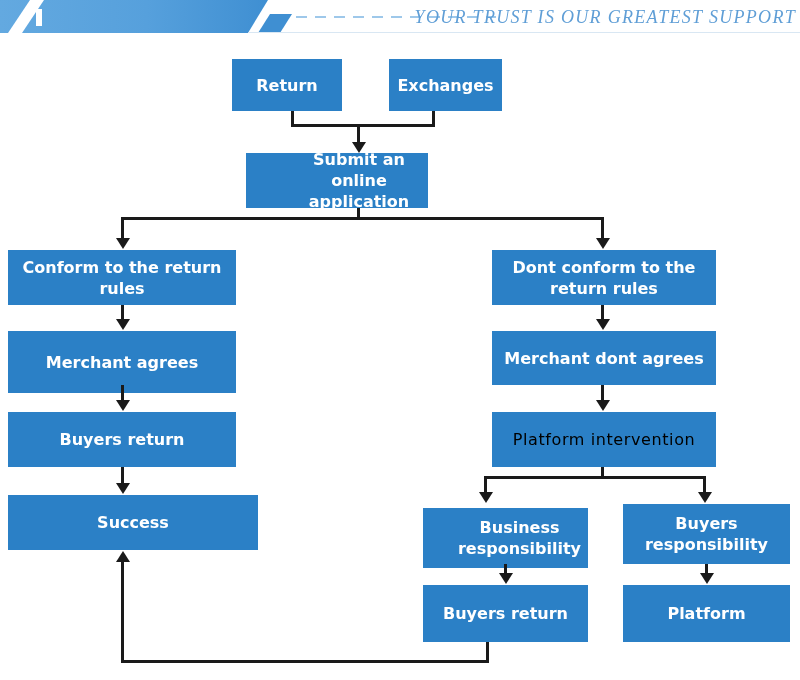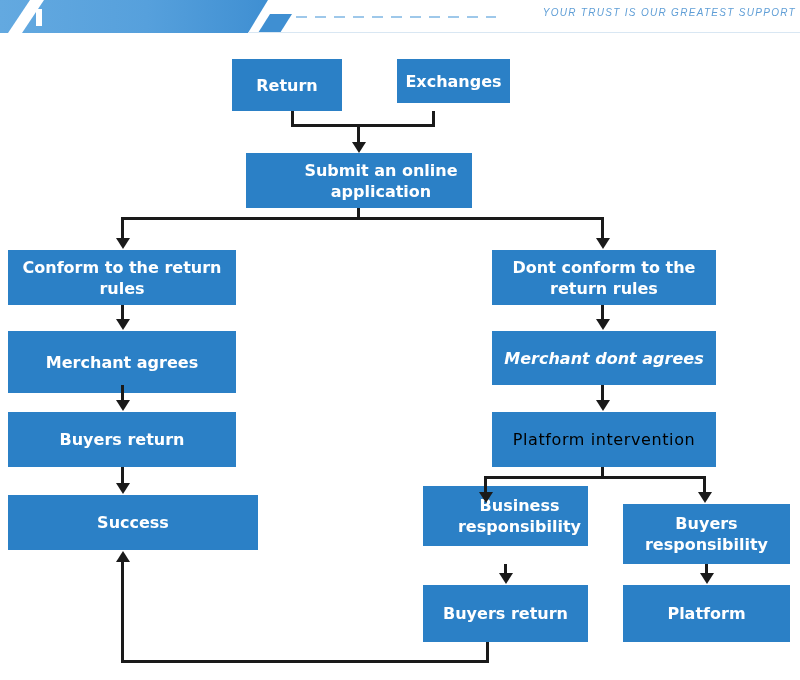--- a/index.html
+++ b/index.html
@@ -65,25 +65,25 @@
   .banner-dashes {
     position: absolute;
     left: 296px; top: 16px;
     width: 200px; height: 2px;
     background-image: repeating-linear-gradient(
        90deg, #9ec8ea 0px, #9ec8ea 11px, rgba(255,255,255,0) 11px, rgba(255,255,255,0) 19px);
   }
   .banner-tagline {
     position: absolute;
     right: 4px; top: 7px;
-    font-size: 10px;
+    font-size: 18px;
     font-style: italic;
     letter-spacing: 1.3px;
     color: #5f9ed6;
-    font-family: Liberation Sans, sans-serif;
+    font-family: Liberation Serif, serif;
     white-space: nowrap;
   }
   .banner-underline {
     position: absolute;
     left: 248px; top: 32px;
     width: 552px; height: 1px;
     background: #d9e7f3;
   }
 
   
@@ -129,39 +129,39 @@
   <div class="banner-slash"></div>
   <div class="banner-tick"></div>
   <div class="banner-chip"></div>
   <div class="banner-dashes"></div>
   <div class="banner-underline"></div>
   <div class="banner-tagline">YOUR TRUST IS OUR GREATEST SUPPORT</div>
 </div>
 
 <div class="node" style="left:232px; top:59px; width:110px; height:52px;">Return</div>
 
-<div class="node" style="left:397px; top:59px; width:113px; height:44px;">Exchanges</div>
-
-<div class="node" style="left:246px; top:153px; width:226px; height:55px;padding-left:48px;">Submit an online application</div>
+<div class="node" style="left:389px; top:59px; width:113px; height:52px;">Exchanges</div>
+
+<div class="node" style="left:246px; top:153px; width:182px; height:55px;padding-left:48px;">Submit an online application</div>
 
 <div class="node" style="left:8px; top:250px; width:228px; height:55px;">Conform to the return rules</div>
 
 <div class="node" style="left:492px; top:250px; width:224px; height:55px;">Dont conform to the return rules</div>
 
 <div class="node" style="left:8px; top:331px; width:228px; height:62px;">Merchant agrees</div>
 
-<div class="node" style="left:492px; top:331px; width:224px; height:54px;font-style:italic;">Merchant dont agrees</div>
+<div class="node" style="left:492px; top:331px; width:224px; height:54px;">Merchant dont agrees</div>
 
 <div class="node" style="left:8px; top:412px; width:228px; height:55px;">Buyers return</div>
 
 <div class="node navy" style="left:492px; top:412px; width:224px; height:55px;">Platform intervention</div>
 
 <div class="node" style="left:8px; top:495px; width:250px; height:55px;">Success</div>
 
-<div class="node" style="left:423px; top:486px; width:165px; height:60px;padding-left:32px;">Business responsibility</div>
+<div class="node" style="left:423px; top:508px; width:165px; height:60px;padding-left:32px;">Business responsibility</div>
 
 <div class="node" style="left:623px; top:504px; width:167px; height:60px;">Buyers responsibility</div>
 
 <div class="node" style="left:423px; top:585px; width:165px; height:57px;">Buyers return</div>
 
 <div class="node" style="left:623px; top:585px; width:167px; height:57px;">Platform</div>
 
 <div class="ln-v" style="left:291px; top:111px; height:16px;"></div>
 <div class="ln-v" style="left:432px; top:111px; height:16px;"></div>
 <div class="ln-h" style="left:291px; top:124px; width:144px;"></div>

